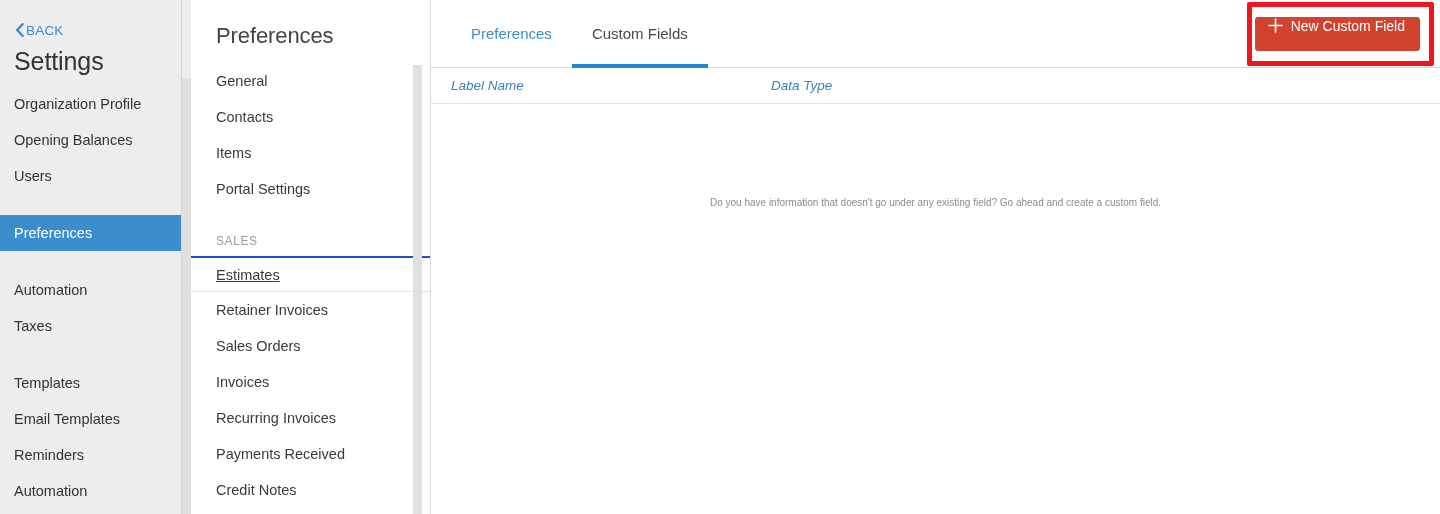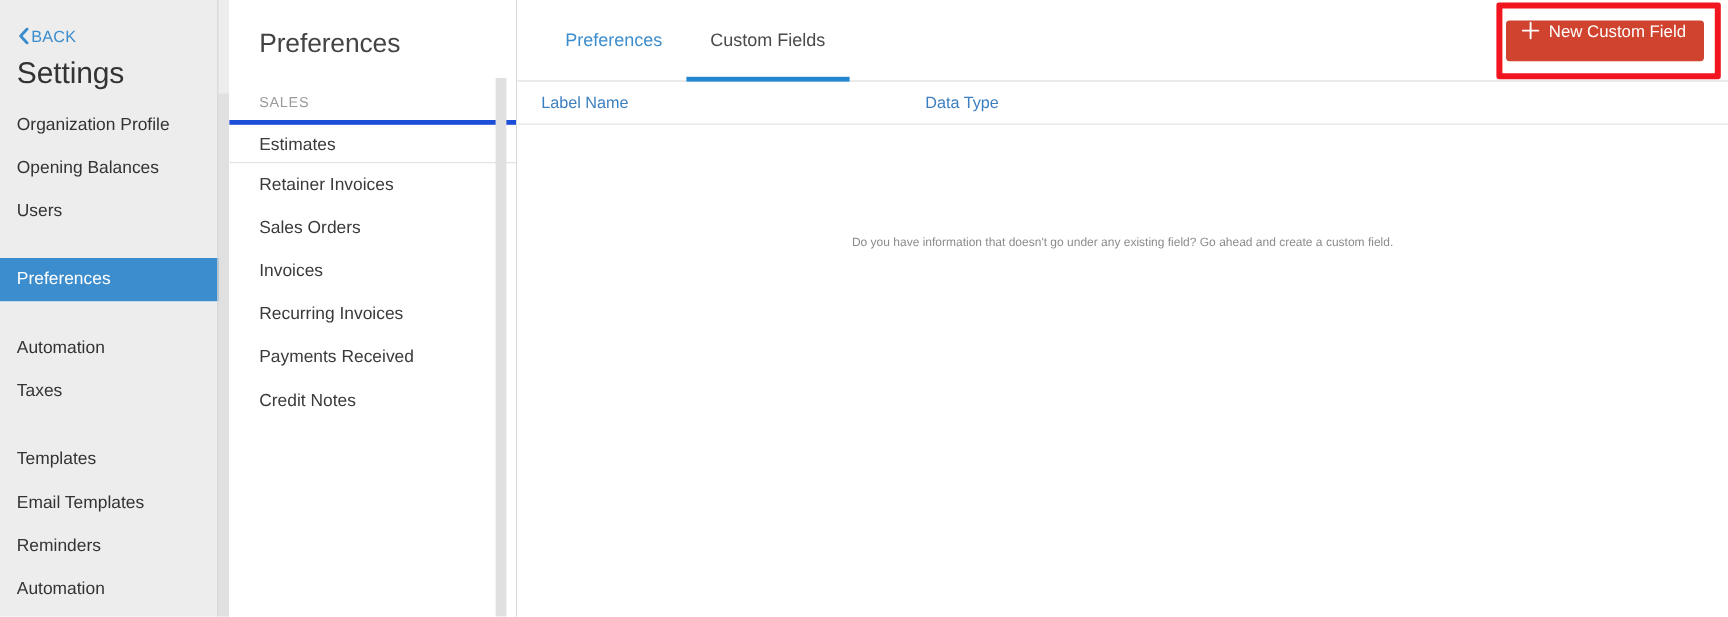--- a/index.html
+++ b/index.html
@@ -130,23 +130,24 @@
     height: 36px;
     line-height: 36px;
     padding-left: 25px;
     font-size: 14.5px;
     color: #3a3a3a;
     cursor: pointer;
     white-space: nowrap;
     user-select: none;
   }
   .prefs-item.selected {
-    border-top: 4px solid #1d4ed8;
+    border-top: 2px solid #1d4ed8;
     border-bottom: 1px solid #e2e2e2;
     line-height: 34px;
+    text-decoration: underline;
   }
 
   .prefs-section-label {
     padding-left: 25px;
     font-size: 12px;
     letter-spacing: 0.6px;
     color: #9a9a9a;
     height: 30px;
     line-height: 30px;
     margin-top: 19px;
@@ -244,20 +245,21 @@
     z-index: 20;
   }
 
   .table-head {
     display: flex;
     align-items: center;
     height: 36px;
     border-bottom: 1px solid #e3e3e3;
     padding-left: 20px;
     background: #ffffff;
+    font-style: italic;
   }
   .th {
     font-size: 13.5px;
     color: #3c7fc0;
     user-select: none;
     white-space: nowrap;
   }
   .th-label { flex: 0 0 320px; }
   .th-type  { flex: 0 0 auto; }
 
@@ -321,20 +323,26 @@
     </nav>
 
     <div class="sb-track-1"></div>
     <div class="sb-divider-1"></div>
   </aside>
 
   <section class="prefs-panel">
 
     <h2 class="prefs-title">Preferences</h2>
 
+    <div class="prefs-list">
+      <a class="prefs-item">General</a>
+      <a class="prefs-item">Contacts</a>
+      <a class="prefs-item">Items</a>
+      <a class="prefs-item">Portal Settings</a>
+    </div>
 
     <div class="prefs-section-label">SALES</div>
 
     <div class="prefs-list" style="margin-top:0">
       <a class="prefs-item selected">Estimates</a>
       <a class="prefs-item">Retainer Invoices</a>
       <a class="prefs-item">Sales Orders</a>
       <a class="prefs-item">Invoices</a>
       <a class="prefs-item">Recurring Invoices</a>
       <a class="prefs-item">Payments Received</a>

